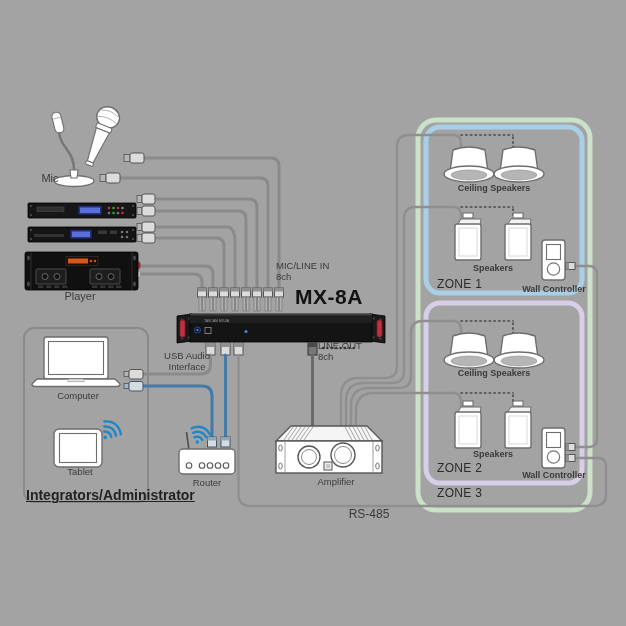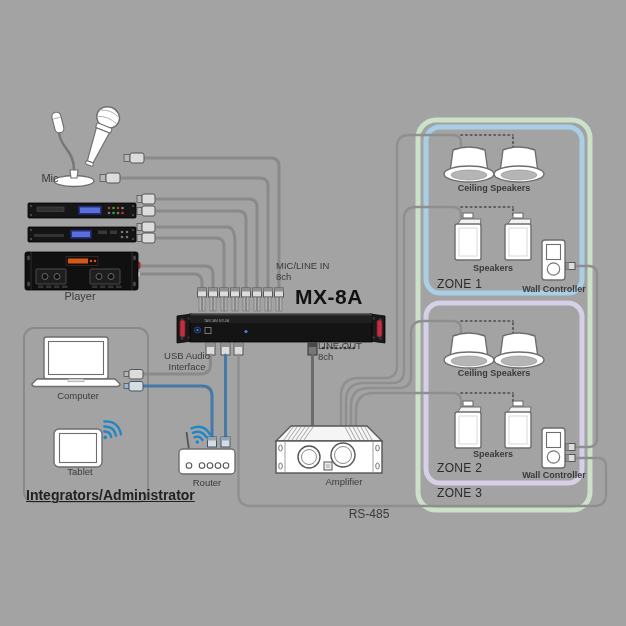--- a/index.html
+++ b/index.html
@@ -447,21 +447,21 @@
 <div class="lbl" style="left:46px;top:390px;width:64px;">Computer</div>
 <div class="lbl" style="left:48px;top:466px;width:64px;">Tablet</div>
 <div class="lbl" id="lbl-integrators" style="left:26px;top:487px;width:122px;">Integrators/Administrator</div>
 <div class="lbl" style="left:178px;top:477px;width:58px;">Router</div>
 
 <div class="lbl left" style="left:318px;top:340px;">
   <span style="display:block;">LINE OUT</span>
   <span style="display:block;">8ch</span>
 </div>
 
-<div class="lbl" style="left:312px;top:476px;width:64px;">Amplifier</div>
+<div class="lbl" style="left:304px;top:476px;width:64px;">Amplifier</div>
 <div class="lbl" id="lbl-rs485" style="left:341px;top:507px;width:56px;">RS-485</div>
 
 <div class="lbl zone-name" style="left:437px;top:277px;">ZONE 1</div>
 <div class="lbl zone-name" style="left:437px;top:461px;">ZONE 2</div>
 <div class="lbl zone-name" style="left:437px;top:486px;">ZONE 3</div>
 
 <div class="lbl small" style="left:442px;top:183px;width:104px;">Ceiling Speakers</div>
 <div class="lbl small" style="left:441px;top:263px;width:104px;">Speakers</div>
 <div class="lbl small" style="left:512px;top:284px;width:84px;">Wall Controller</div>
 <div class="lbl small" style="left:442px;top:368px;width:104px;">Ceiling Speakers</div>

